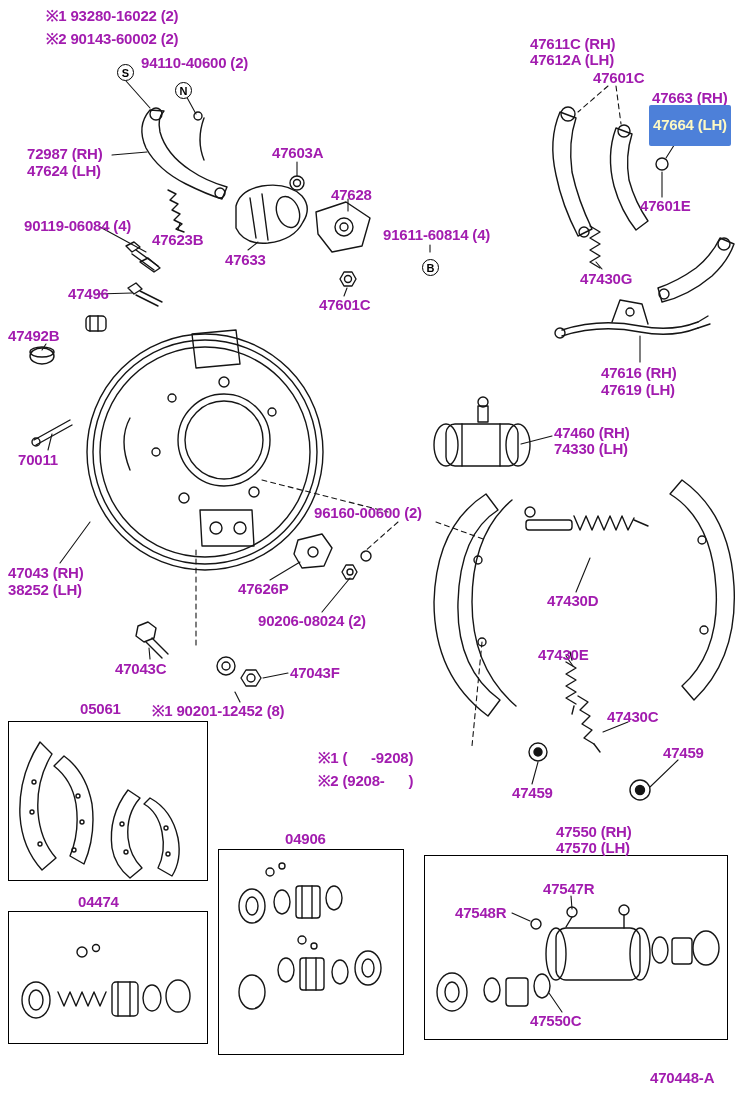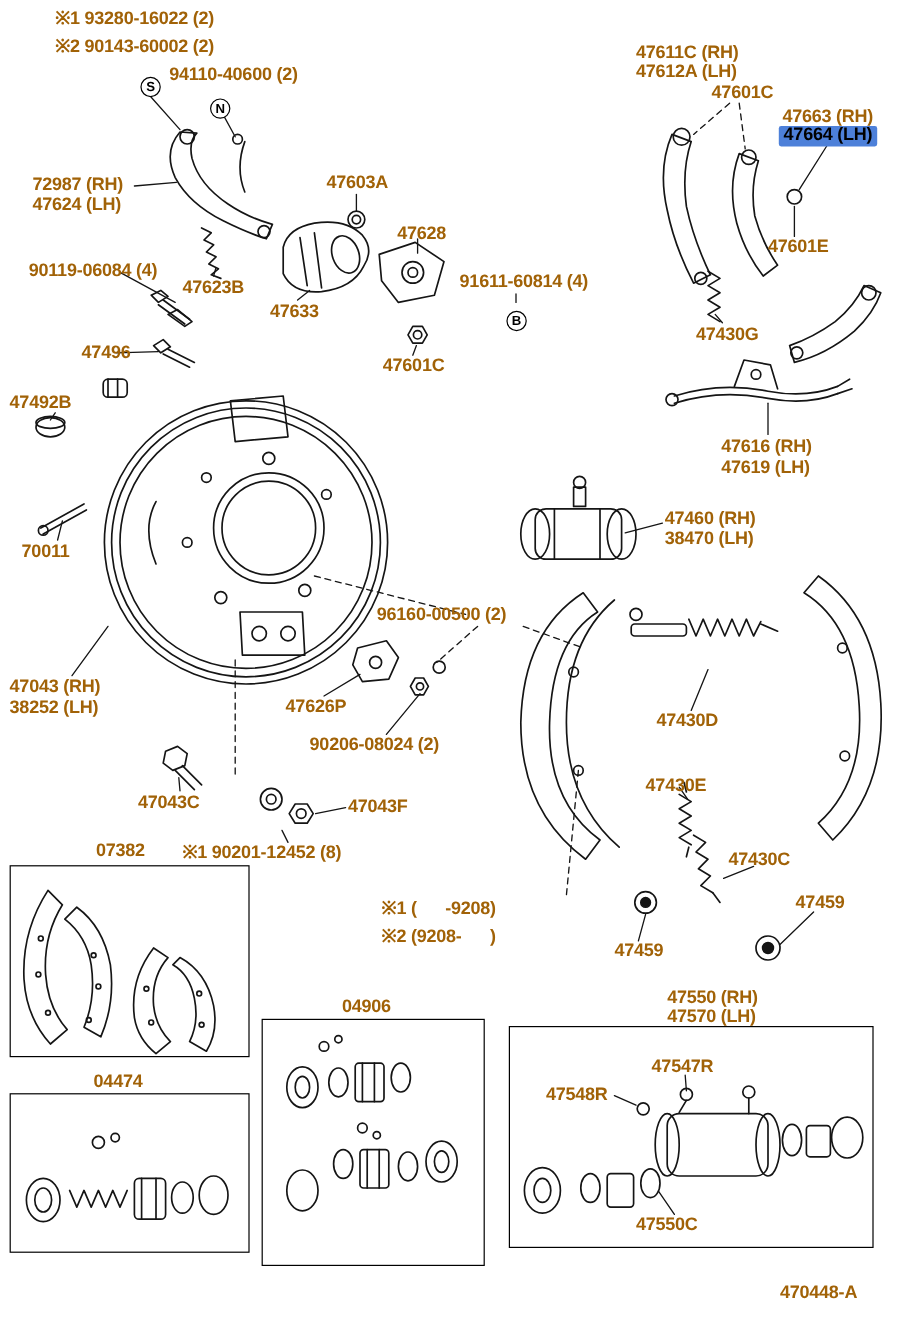--- a/index.html
+++ b/index.html
@@ -1,21 +1,21 @@
 <!DOCTYPE html>
 <html style="--hl: #4d80d9;"><head>
 <meta charset="utf-8">
 <style>
   *{margin:0;padding:0;box-sizing:border-box}
   html,body{background:#fff}
   body{width:756px;height:1108px;font-family:"Liberation Sans",sans-serif}
   #stage{position:relative;width:756px;height:1108px;background:#fff;overflow:hidden}
   #drawing{position:absolute;left:0;top:0}
-  .lbl{position:absolute;font-weight:700;font-size:15px;color:#a16207;white-space:pre;line-height:1.1;letter-spacing:-0.2px}
-  .lbl.hl{background:var(--hl,#4d80d9);color:#000000;padding:0 4px;border-radius:2px}
+  .lbl{position:absolute;font-weight:700;font-size:15px;color:#a21caf;white-space:pre;line-height:1.1;letter-spacing:-0.2px}
+  .lbl.hl{background:var(--hl,#4d80d9);color:#fef9c3;padding:12px 4px;border-radius:2px}
   .marker{position:absolute;width:17px;height:17px;border:1.7px solid #000;border-radius:50%;
           font-weight:700;font-size:11px;display:flex;align-items:center;justify-content:center;color:#000;background:#fff}
   .kit-box{position:absolute;border:1.8px solid #000;background:transparent}
 </style>
 </head>
 <body>
 
 <div id="stage">
 
   <svg id="drawing" width="756" height="1108" viewBox="0 0 756 1108">
@@ -329,41 +329,41 @@
   <div class="lbl" style="left:24px;top:218px">90119-06084 (4)</div>
   <div class="lbl" style="left:152px;top:232px">47623B</div>
   <div class="lbl" style="left:225px;top:252px">47633</div>
   <div class="lbl" style="left:383px;top:227px">91611-60814 (4)</div>
   <div class="lbl" style="left:68px;top:286px">47496</div>
   <div class="lbl" style="left:319px;top:297px">47601C</div>
   <div class="lbl" style="left:8px;top:328px">47492B</div>
   <div class="lbl" style="left:18px;top:452px">70011</div>
   <div class="lbl" style="left:8px;top:565px">47043 (RH)</div>
   <div class="lbl" style="left:8px;top:582px">38252 (LH)</div>
-  <div class="lbl" style="left:314px;top:505px">96160-00500 (2)</div>
+  <div class="lbl" style="left:314px;top:505px">96160-00600 (2)</div>
   <div class="lbl" style="left:238px;top:581px">47626P</div>
   <div class="lbl" style="left:258px;top:613px">90206-08024 (2)</div>
   <div class="lbl" style="left:115px;top:661px">47043C</div>
   <div class="lbl" style="left:290px;top:665px">47043F</div>
-  <div class="lbl" style="left:80px;top:701px">07382</div>
+  <div class="lbl" style="left:80px;top:701px">05061</div>
   <div class="lbl" style="left:152px;top:703px">※1 90201-12452 (8)</div>
   <div class="lbl" style="left:78px;top:894px">04474</div>
   <div class="lbl" style="left:285px;top:831px">04906</div>
 
   <div class="lbl" style="left:530px;top:36px">47611C (RH)</div>
   <div class="lbl" style="left:530px;top:52px">47612A (LH)</div>
   <div class="lbl" style="left:593px;top:70px">47601C</div>
   <div class="lbl" style="left:652px;top:90px">47663 (RH)</div>
   <div class="lbl hl" style="left:649px;top:105px">47664 (LH)</div>
   <div class="lbl" style="left:640px;top:198px">47601E</div>
   <div class="lbl" style="left:580px;top:271px">47430G</div>
   <div class="lbl" style="left:601px;top:365px">47616 (RH)</div>
   <div class="lbl" style="left:601px;top:382px">47619 (LH)</div>
   <div class="lbl" style="left:554px;top:425px">47460 (RH)</div>
-  <div class="lbl" style="left:554px;top:441px">38470 (LH)</div>
+  <div class="lbl" style="left:554px;top:441px">74330 (LH)</div>
   <div class="lbl" style="left:547px;top:593px">47430D</div>
   <div class="lbl" style="left:538px;top:647px">47430E</div>
   <div class="lbl" style="left:607px;top:709px">47430C</div>
   <div class="lbl" style="left:663px;top:745px">47459</div>
   <div class="lbl" style="left:318px;top:750px">※1 (      -9208)</div>
   <div class="lbl" style="left:318px;top:773px">※2 (9208-      )</div>
   <div class="lbl" style="left:512px;top:785px">47459</div>
   <div class="lbl" style="left:556px;top:824px">47550 (RH)</div>
   <div class="lbl" style="left:556px;top:840px">47570 (LH)</div>
   <div class="lbl" style="left:543px;top:881px">47547R</div>

